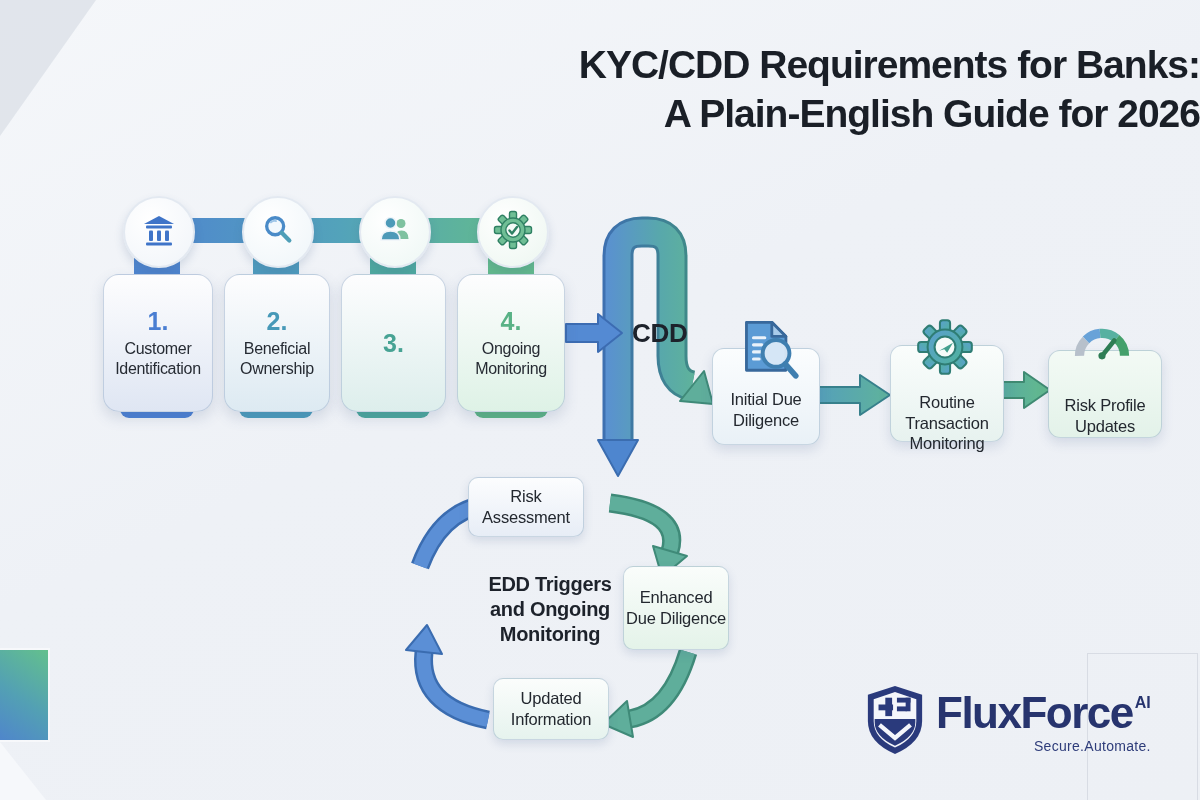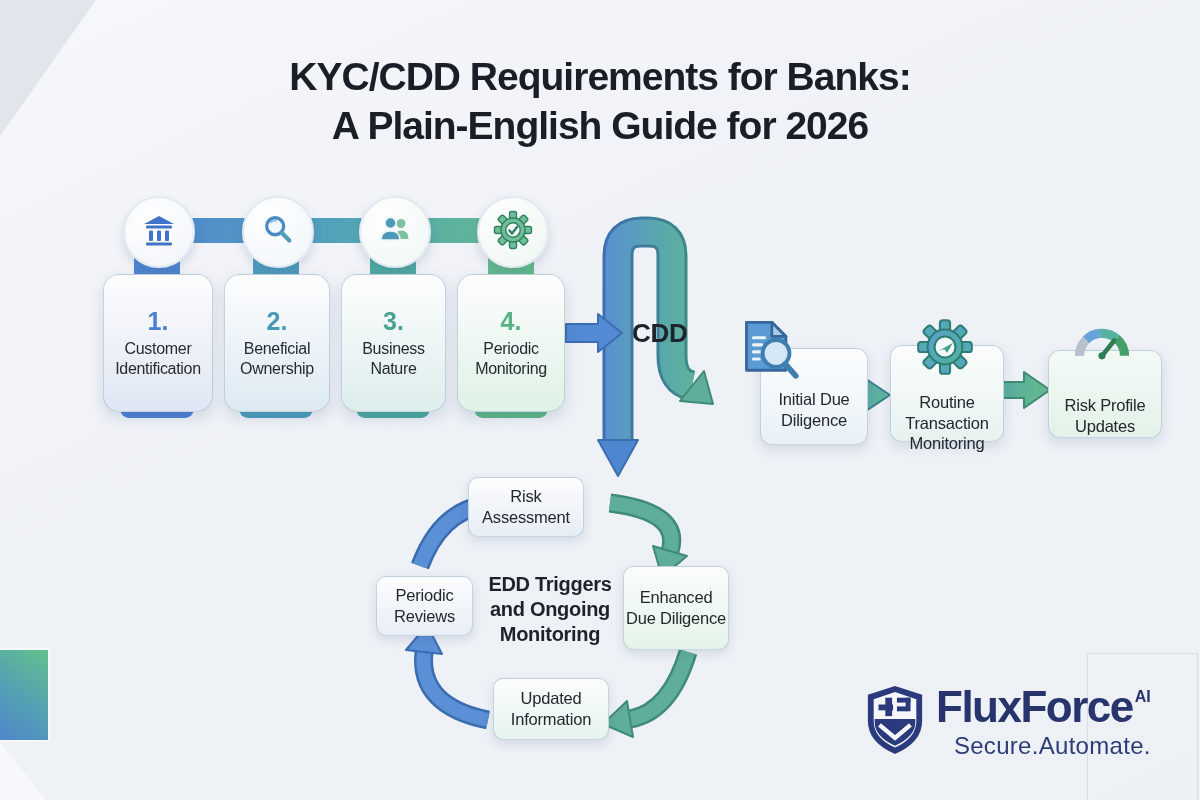--- a/index.html
+++ b/index.html
@@ -10,21 +10,21 @@
   }
   
   .deco-tl{position:absolute;left:0;top:0;width:96px;height:136px;background:#dde2e9;opacity:.85;
     clip-path:polygon(0 0,100% 0,0 100%);}
   .deco-br{position:absolute;left:1087px;top:653px;width:109px;height:147px;border:1px solid #d8dce4;}
   .deco-sq{position:absolute;left:0;top:650px;width:48px;height:90px;
     background:linear-gradient(215deg,#63c08d 0%,#53a0b4 55%,#4f86cb 100%);box-shadow:0 0 0 2px rgba(255,255,255,.5);}
   .deco-bl{position:absolute;left:0;top:742px;width:46px;height:58px;background:#f6f8fb;
     clip-path:polygon(0 0,100% 100%,0 100%);}
   
-  .title{position:absolute;left:0;top:52px;width:1200px;text-align:center;
+  .title{position:absolute;left:0;top:40px;width:1200px;text-align:right;
     font-size:39px;font-weight:700;letter-spacing:-1px;line-height:1.26;color:#1a1f27;}
   
   .rail{position:absolute;left:150px;top:218px;width:368px;height:25px;border-radius:12px;z-index:1;
     background:linear-gradient(90deg,#4f86cf,#53a3ba 52%,#63bb8d);}
   .circle{position:absolute;top:196px;width:68px;height:68px;border-radius:50%;z-index:3;
     display:flex;align-items:center;justify-content:center;
     border:2px solid #e3e9f1;box-shadow:0 5px 10px rgba(60,90,140,.18);}
   .stem{position:absolute;top:238px;width:46px;height:44px;border-radius:6px;z-index:2;}
   .card{position:absolute;top:274px;height:136px;border-radius:16px;z-index:4;
     display:flex;flex-direction:column;align-items:center;justify-content:center;gap:3px;
@@ -44,21 +44,21 @@
   .cbox{position:absolute;border-radius:10px;z-index:4;display:flex;align-items:center;justify-content:center;
     text-align:center;border:1px solid rgba(150,175,198,.5);box-shadow:0 4px 10px rgba(70,95,140,.16);
     font-size:16.5px;font-weight:500;color:#23282f;line-height:1.25;letter-spacing:-.2px;}
   .center-label{position:absolute;left:478px;top:572px;width:144px;z-index:4;text-align:center;
     font-size:20px;font-weight:700;color:#1d222b;line-height:1.25;letter-spacing:-.3px;}
   
   .brand{position:absolute;left:864px;top:684px;display:flex;align-items:center;gap:10px;z-index:6;}
   .brand-text{display:flex;flex-direction:column;}
   .brand-name{font-size:44px;font-weight:700;color:#27346e;letter-spacing:-1.5px;line-height:1;}
   .brand-name sup{font-size:16px;font-weight:700;letter-spacing:0;position:relative;top:-4px;margin-left:2px;}
-  .brand-tag{font-size:24px;font-weight:500;color:#2e3c7a;text-align:right;margin-top:3px;letter-spacing:.3px;}
+  .brand-tag{font-size:14px;font-weight:500;color:#2e3c7a;text-align:right;margin-top:3px;letter-spacing:.3px;}
 </style>
 </head>
 <body>
 
 <div class="canvas">
 
   <div class="deco-tl"></div>
   <div class="deco-br"></div>
   <div class="deco-sq"></div>
   <div class="deco-bl"></div>
@@ -140,25 +140,24 @@
   <div class="card" style="left:103px;width:108px;background:linear-gradient(180deg,#fdfdfe,#dfe6f3);">
     <div class="num" style="color:#4a7ed2;">1.</div>
     <div class="lbl">Customer Identification</div>
   </div>
   <div class="card" style="left:224px;width:104px;background:linear-gradient(180deg,#fdfdfe,#ddeaf2);">
     <div class="num" style="color:#4799b8;">2.</div>
     <div class="lbl">Beneficial Ownership</div>
   </div>
   <div class="card" style="left:341px;width:103px;background:linear-gradient(180deg,#fdfdfe,#ddeeec);">
     <div class="num" style="color:#47a394;">3.</div>
-    <div class="lbl">Business Nature</div>
   </div>
   <div class="card" style="left:457px;width:106px;background:linear-gradient(180deg,#fdfdfe,#def2e6);">
     <div class="num" style="color:#59b286;">4.</div>
-    <div class="lbl">Periodic Monitoring</div>
+    <div class="lbl">Ongoing Monitoring</div>
   </div>
 
   <svg class="arrows" width="1200" height="800" viewBox="0 0 1200 800">
     <defs>
       <linearGradient id="gradPipe" gradientUnits="userSpaceOnUse" x1="600" y1="0" x2="710" y2="0">
         <stop offset="0" stop-color="#5a8ed5"></stop>
           <stop offset=".55" stop-color="#58a8ab"></stop>
           <stop offset="1" stop-color="#62b794"></stop>
       </linearGradient>
       <linearGradient id="gradPipeDark" gradientUnits="userSpaceOnUse" x1="600" y1="0" x2="710" y2="0">
@@ -213,21 +212,21 @@
     </g>
     <g>
       <path d="M420 566 Q440 512 484 505" fill="none" stroke="#3a6cb0" stroke-width="19"></path>
       <path d="M420 566 Q440 512 484 505" fill="none" stroke="#5b8fd6" stroke-width="14"></path>
       <polygon points="487,523 481,487 511,501" fill="#5b8fd6" stroke="#3a6cb0" stroke-width="2" stroke-linejoin="round"></polygon>
     </g>
   </svg>
 
   <div class="cdd">CDD</div>
 
-  <div class="fbox" style="left:712px;top:348px;width:106px;height:95px;padding-top:0;background:linear-gradient(180deg,#fbfdfe,#e9f1f7);margin-left:48px;">
+  <div class="fbox" style="left:712px;top:348px;width:106px;height:95px;padding-top:0;background:linear-gradient(180deg,#fbfdfe,#e9f1f7);">
     <div style="margin-top:40px;">Initial Due Diligence</div>
   </div>
   <div class="ficon" style="left:737px;top:316px;width:64px;height:68px;">
     <svg viewBox="0 0 44 46" width="62" height="65">
       <path d="M6 3 H24 L34 13 V37 H6 Z" fill="#5b9bd5" stroke="#38689b" stroke-width="2" stroke-linejoin="round"></path>
       <path d="M24 3 L34 13 H24 Z" fill="#a8cbea" stroke="#38689b" stroke-width="2" stroke-linejoin="round"></path>
       <g stroke="#eaf2fa" stroke-width="2.2" stroke-linecap="round">
         <line x1="11" y1="14" x2="19" y2="14"></line>
           <line x1="11" y1="19" x2="17" y2="19"></line>
         <line x1="11" y1="24" x2="16" y2="24"></line>
@@ -283,23 +282,20 @@
 
   <div class="cbox" style="left:468px;top:477px;width:114px;height:58px;background:linear-gradient(180deg,#fcfdfe,#e7edf6);">
     <span>Risk Assessment</span>
   </div>
   <div class="cbox" style="left:623px;top:566px;width:104px;height:82px;background:linear-gradient(180deg,#fafdfb,#e4f3e9);">
     <span>Enhanced Due Diligence</span>
   </div>
   <div class="cbox" style="left:493px;top:678px;width:114px;height:60px;background:linear-gradient(180deg,#fbfdfc,#e6f3ee);">
     <span>Updated Information</span>
   </div>
-  <div class="cbox" style="left:376px;top:576px;width:95px;height:58px;background:linear-gradient(180deg,#fcfdfe,#e8eef6);">
-    <span>Periodic Reviews</span>
-  </div>
   <div class="center-label">EDD Triggers and Ongoing Monitoring</div>
 
   <div class="brand">
     <span>
       <svg viewBox="0 0 64 74" width="62" height="72">
         <path d="M32 2 L60 11 V38 Q60 60 32 72 Q4 60 4 38 V11 Z" fill="#2a3a7c"></path>
         <path d="M32 8 L54 15.5 V38 Q54 55.5 32 65.5 Q10 55.5 10 38 V15.5 Z" fill="#f4f6fb"></path>
         <g fill="#2a3a7c">
           <rect x="15" y="21" width="15" height="6"></rect>
           <rect x="22" y="14" width="7" height="19"></rect>

